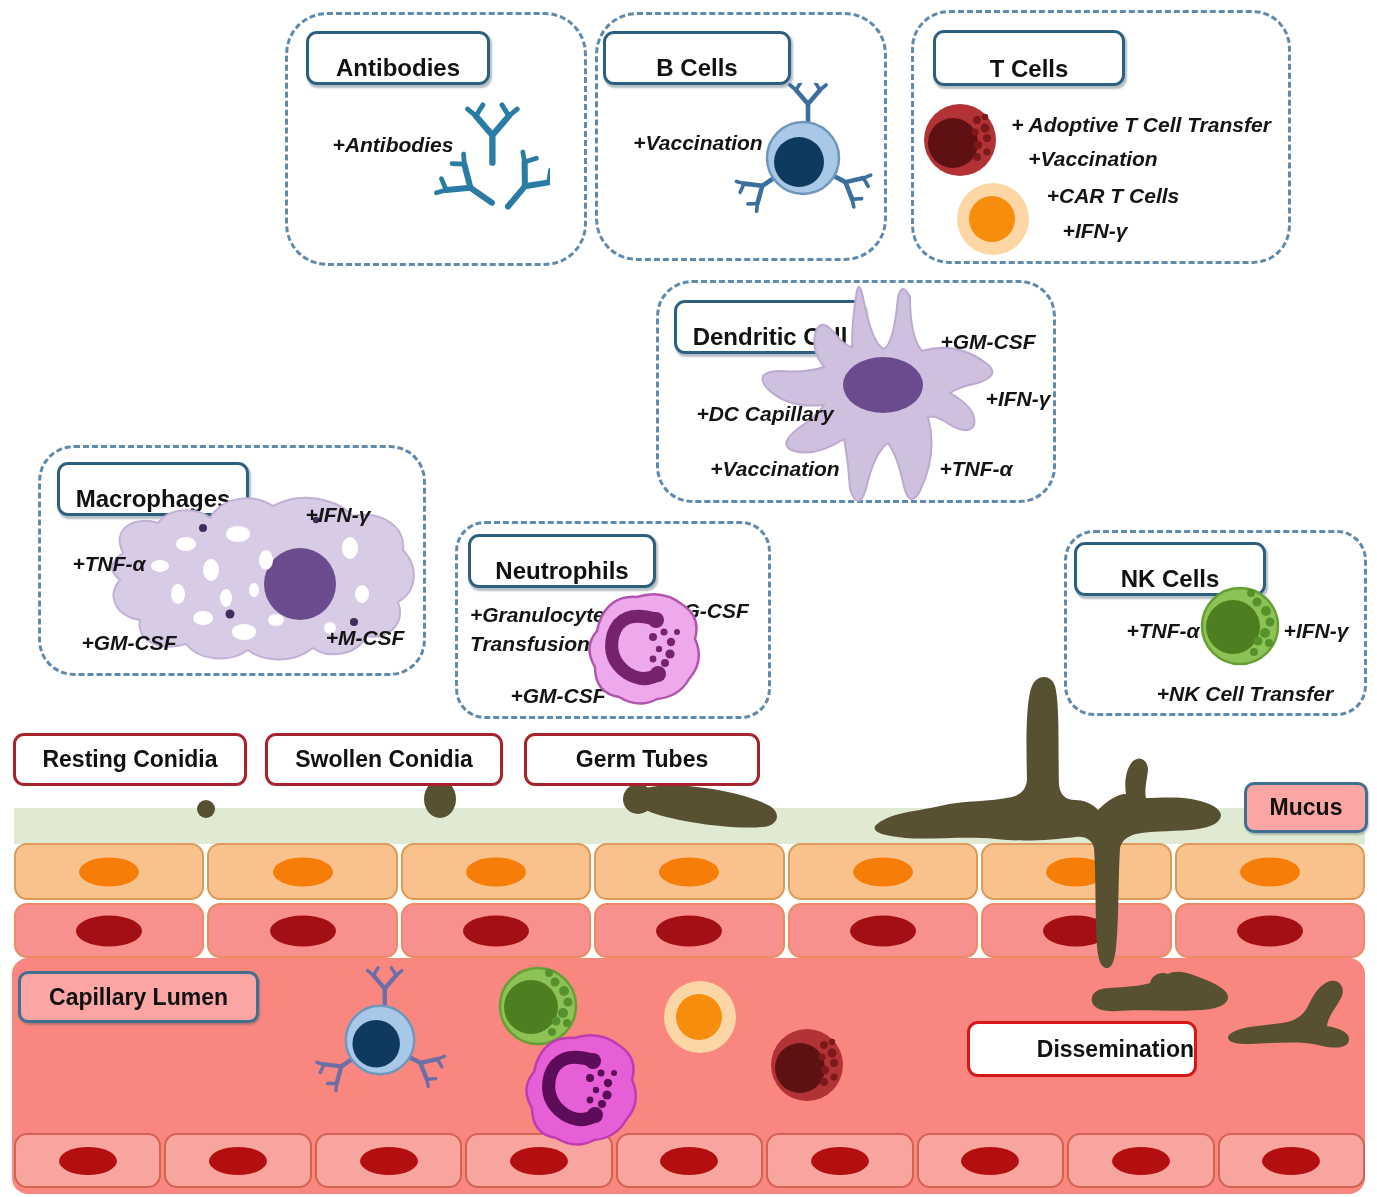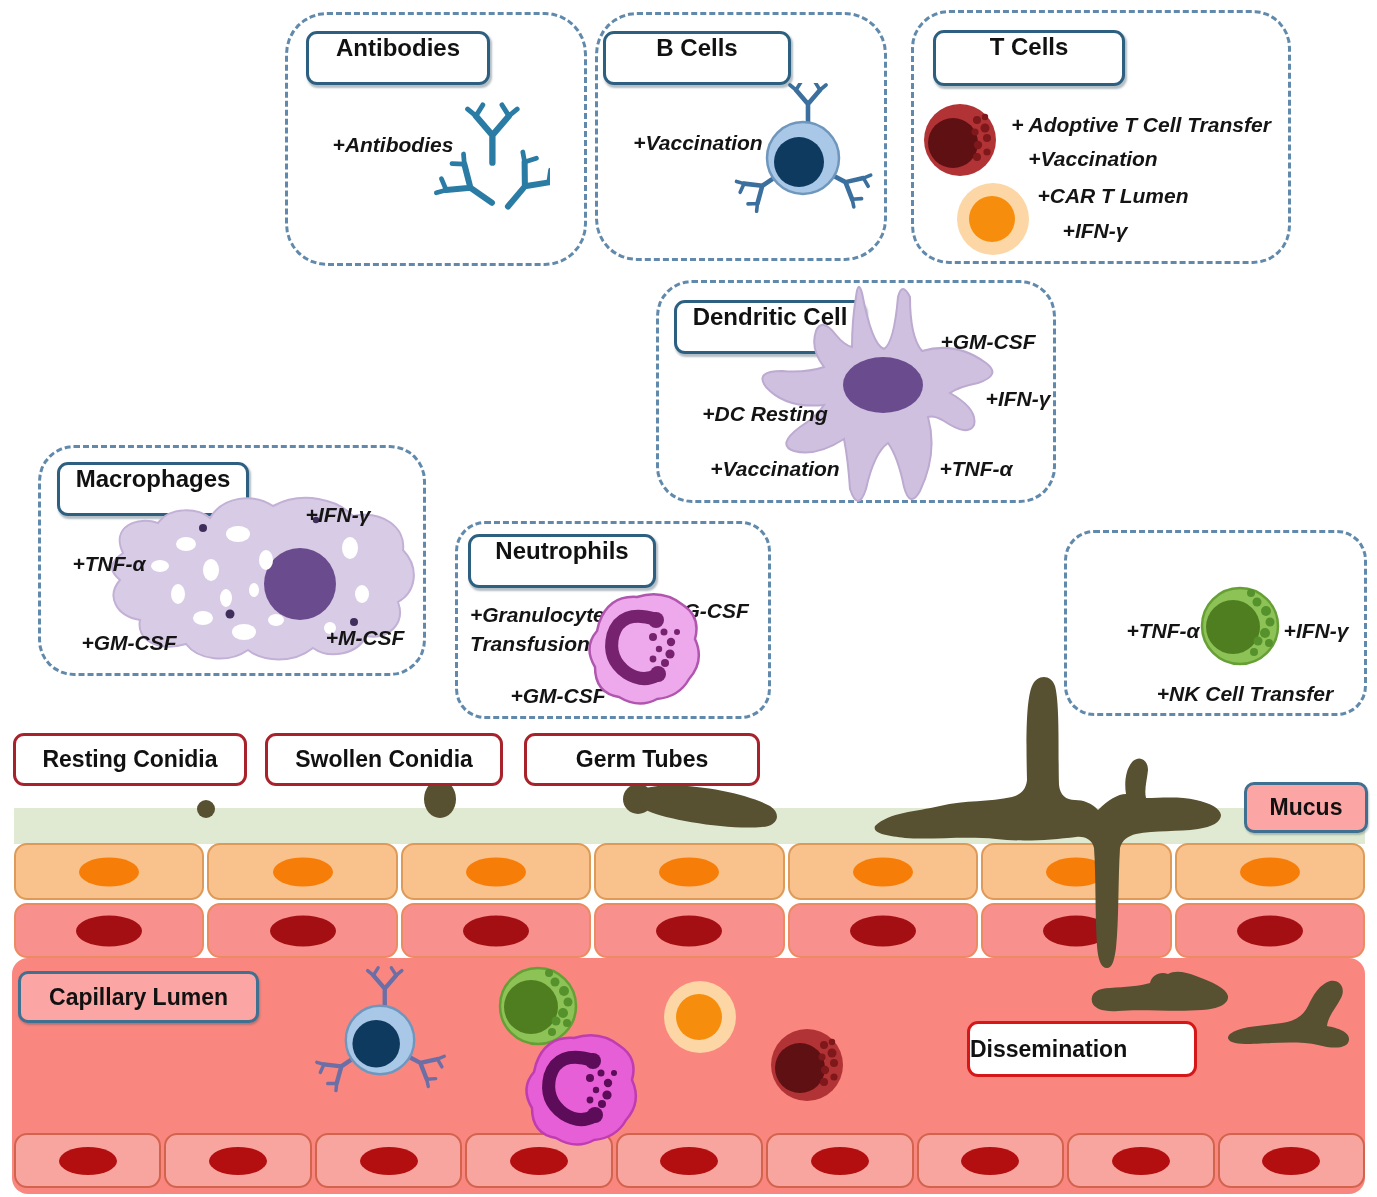--- a/index.html
+++ b/index.html
@@ -14,38 +14,38 @@
   .p-ab {left:285px;top:12px;width:296px;height:248px;border-radius:42px;}
   .p-b  {left:595px;top:12px;width:286px;height:243px;border-radius:42px;}
   .p-t  {left:911px;top:10px;width:374px;height:248px;border-radius:38px;}
   .p-dc {left:656px;top:280px;width:394px;height:217px;border-radius:36px;}
   .p-mac{left:38px;top:445px;width:382px;height:225px;border-radius:36px;}
   .p-neu{left:455px;top:521px;width:310px;height:192px;border-radius:30px;text-decoration:underline;}
   .p-nk {left:1064px;top:530px;width:297px;height:180px;border-radius:30px;}
 
   
   .tbox{position:absolute;background:#fff;border:3px solid #2d6080;border-radius:11px;
-        display:flex;align-items:flex-start;justify-content:center;font-weight:bold;font-size:24px;
+        display:flex;align-items:flex-end;justify-content:center;font-weight:bold;font-size:24px;
         box-shadow:1.5px 2.5px 2px rgba(40,70,90,.35);}
   
   .ther{position:absolute;transform:translate(-50%,-50%);font-weight:bold;font-style:italic;
         font-size:21px;white-space:nowrap;color:#141414;}
   .ther-block{position:absolute;font-weight:bold;font-style:italic;font-size:21px;color:#141414;
         line-height:29px;white-space:normal;}
   .picon{position:absolute;}
 
   
   .stage-label{position:absolute;background:#fff;border:3.5px solid #a8222c;border-radius:11px;
         display:flex;align-items:center;justify-content:center;font-weight:bold;font-size:23px;z-index:7;}
   
   .blue-label{position:absolute;background:#fca5a5;border:3px solid #3f7090;border-radius:10px;
         display:flex;align-items:center;justify-content:center;font-weight:bold;font-size:23px;z-index:7;
         box-shadow:1px 2px 2px rgba(40,70,90,.3);}
   .dissem{position:absolute;background:#fff;border:3px solid #d61717;border-radius:11px;
-        display:flex;align-items:center;justify-content:flex-start;font-weight:bold;font-size:23px;z-index:7;}
+        display:flex;align-items:center;justify-content:flex-end;font-weight:bold;font-size:23px;z-index:7;}
 
   
   .mucus{position:absolute;left:14px;top:808px;width:1351px;height:36px;background:#e0ead2;z-index:1;}
   .lumen{position:absolute;left:12px;top:958px;width:1353px;height:236px;background:#f9867f;border-radius:16px;z-index:1;}
   .cellrow{position:absolute;left:14px;width:1351px;display:flex;gap:3px;z-index:2;}
   .row1{top:843px;height:57px;}
   .row2{top:903px;height:55px;}
   .row3{top:1133px;height:55px;}
   .tcell{flex:1;position:relative;border-radius:13px;}
   .row1 .tcell{background:#f9c28d;border:2.5px solid #dd9a58;}
@@ -315,35 +315,35 @@
       <span>T Cells</span>
     </div>
     <svg class="picon" style="left:2px;top:83px" width="88" height="88" viewBox="-44 -44 88 88">
         <use href="#g-tred"></use>
       </svg>
     <svg class="picon" style="left:40px;top:167px" width="78" height="78" viewBox="-39 -39 78 78">
         <use href="#g-torange"></use>
       </svg>
     <span class="ther" style="left:227px;top:112px">+ Adoptive T Cell Transfer</span>
     <span class="ther" style="left:179px;top:146px">+Vaccination</span>
-    <span class="ther" style="left:199px;top:183px">+CAR T Lumen</span>
+    <span class="ther" style="left:199px;top:183px">+CAR T Cells</span>
     <span class="ther" style="left:181px;top:218px">+IFN-γ</span>
   </div>
 
   <div class="panel p-dc">
     <div class="tbox" style="left:15px;top:17px;width:186px;height:48px">
       <span>Dendritic Cell</span>
     </div>
     <svg class="picon" style="left:100px;top:-12px" width="254" height="244" viewBox="-127 -122 254 244">
         <use href="#g-dc"></use>
       </svg>
     <span class="ther" style="left:329px;top:59px">+GM-CSF</span>
     <span class="ther" style="left:359px;top:116px">+IFN-γ</span>
     <span class="ther" style="left:317px;top:186px">+TNF-α</span>
-    <span class="ther" style="left:106px;top:131px">+DC Resting</span>
+    <span class="ther" style="left:106px;top:131px">+DC Capillary</span>
     <span class="ther" style="left:116px;top:186px">+Vaccination</span>
   </div>
 
   <div class="panel p-mac">
     <div class="tbox" style="left:16px;top:14px;width:186px;height:48px">
       <span>Macrophages</span>
     </div>
     <svg class="picon" style="left:57px;top:25px" width="320" height="210" viewBox="-160 -105 320 210">
         <use href="#g-mac"></use>
       </svg>
@@ -359,20 +359,23 @@
     </div>
     <div class="ther-block" style="left:12px;top:76px;width:165px">+Granulocyte Transfusions</div>
     <span class="ther" style="left:252px;top:87px">+G-CSF</span>
     <span class="ther" style="left:100px;top:172px">+GM-CSF</span>
     <svg class="picon" style="left:125px;top:66px" width="120" height="118" viewBox="-60 -59 120 118">
         <use href="#g-neutro"></use>
       </svg>
   </div>
 
   <div class="panel p-nk">
+    <div class="tbox" style="left:7px;top:9px;width:186px;height:48px">
+      <span>NK Cells</span>
+    </div>
     <span class="ther" style="left:96px;top:98px">+TNF-α</span>
     <span class="ther" style="left:249px;top:98px">+IFN-γ</span>
     <span class="ther" style="left:178px;top:161px">+NK Cell Transfer</span>
     <svg class="picon" style="left:131px;top:51px" width="84" height="84" viewBox="-42 -42 84 84">
         <use href="#g-nk"></use>
       </svg>
   </div>
 
   <div class="stage-label" style="left:13px;top:733px;width:228px;height:47px">
     <span>Resting Conidia</span>

